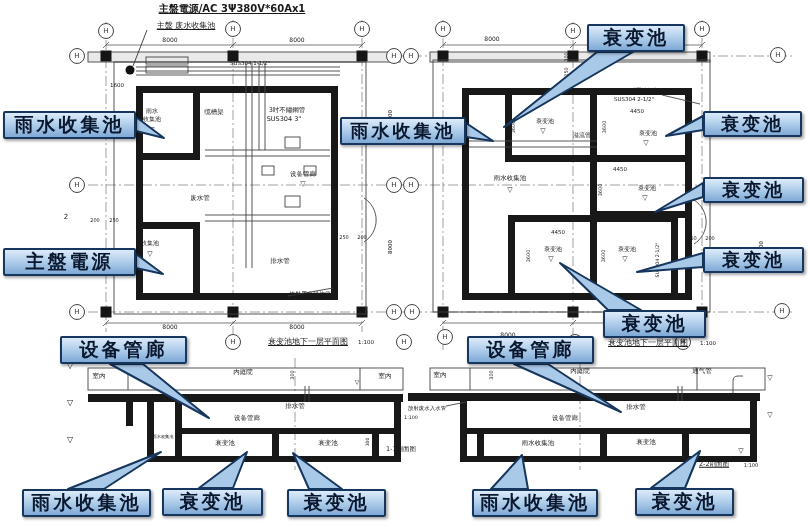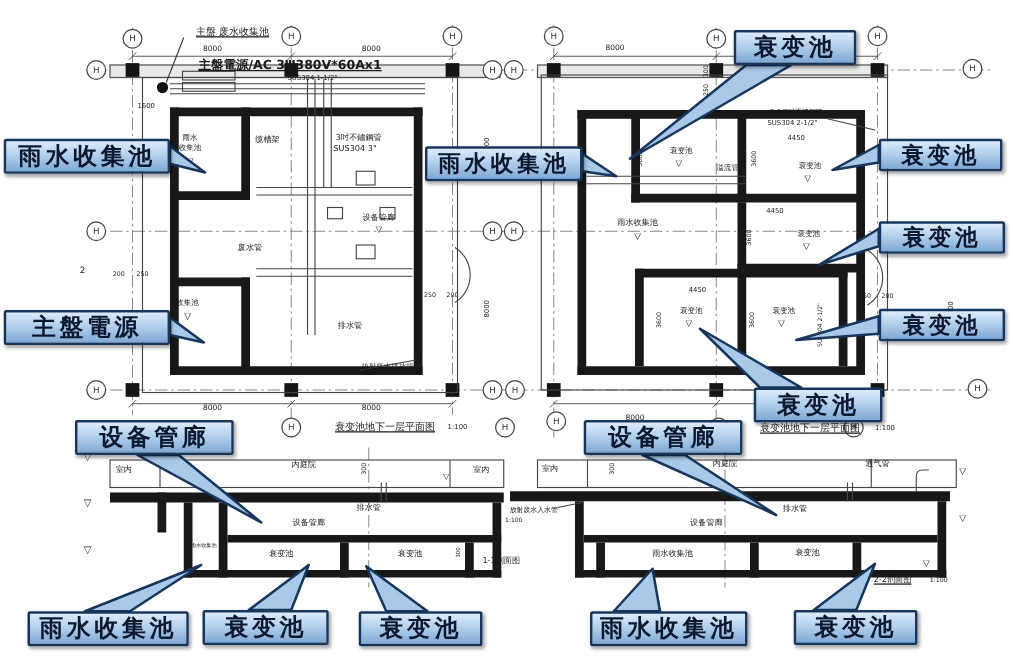--- a/index.html
+++ b/index.html
@@ -214,21 +214,21 @@
       <div class="bubble" style="left: 443px; top: 29px;">H</div>
       <div class="bubble" style="left: 573px; top: 31px;">H</div>
       <div class="bubble" style="left: 702px; top: 29px;">H</div>
       <div class="bubble" style="left: 778px; top: 55px;">H</div>
       <div class="bubble" style="left: 782px; top: 311px;">H</div>
       <div class="bubble" style="left: 445px; top: 337px;">H</div>
       <div class="bubble" style="left: 575px; top: 342px;">H</div>
       <div class="bubble" style="left: 683px; top: 342px;">H</div>
     </div>
   <div id="ann-layer">
-      <div class="ann" style="left: 232px; top: 9px; font-size: 10px; text-decoration: underline; font-weight: bold; margin-top: 44px;">主盤電源/AC 3Ψ380V*60Ax1</div>
+      <div class="ann" style="left: 232px; top: 9px; font-size: 10px; text-decoration: underline; font-weight: bold;">主盤電源/AC 3Ψ380V*60Ax1</div>
       <div class="ann" style="left: 186px; top: 26px; font-size: 8px; text-decoration: underline;">主盤 废水收集池</div>
       <div class="ann" style="left: 250px; top: 64px; font-size: 5.5px;">SUS304 1-1/2"</div>
       <div class="ann" style="left: 117px; top: 86px; font-size: 5.5px;">1600</div>
       <div class="ann" style="left: 152px; top: 111px; font-size: 6px;">雨水</div>
       <div class="ann" style="left: 152px; top: 119px; font-size: 6px;">收集池</div>
       <div class="ann" style="left: 152px; top: 130px; font-size: 7px;">▽</div>
       <div class="ann" style="left: 214px; top: 112px; font-size: 6.5px;">缆槽架</div>
       <div class="ann" style="left: 287px; top: 110px; font-size: 6.5px;">3吋不鏽鋼管</div>
       <div class="ann" style="left: 284px; top: 119px; font-size: 6.5px;">SUS304 3"</div>
       <div class="ann" style="left: 303px; top: 174px; font-size: 6.5px;">设备管廊</div>

